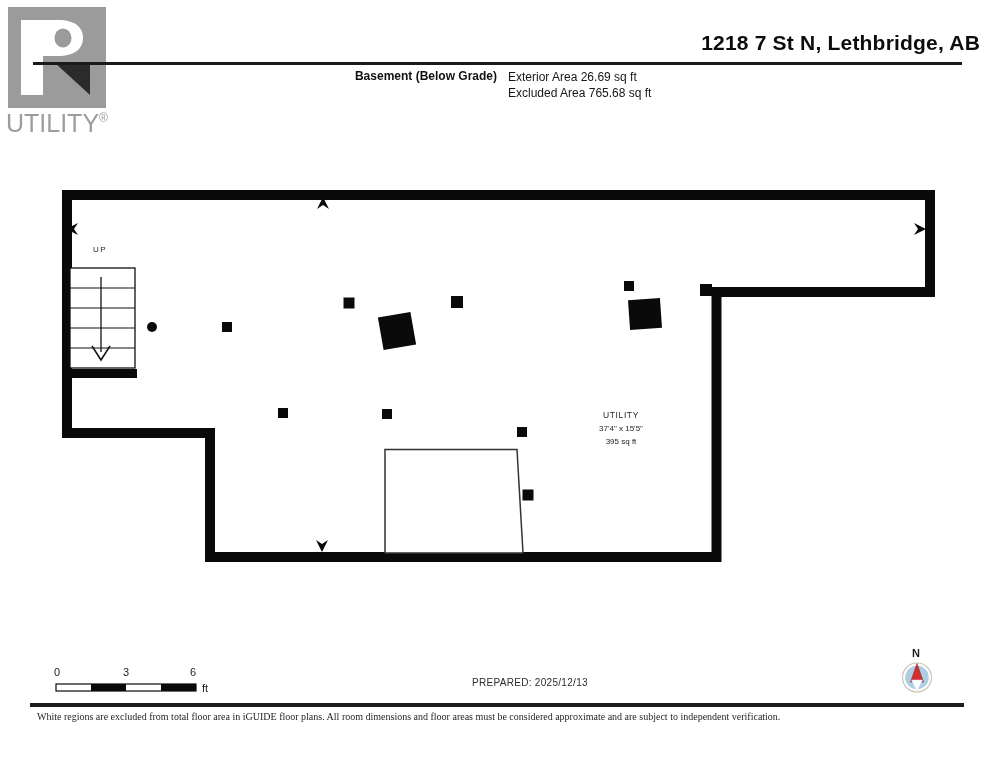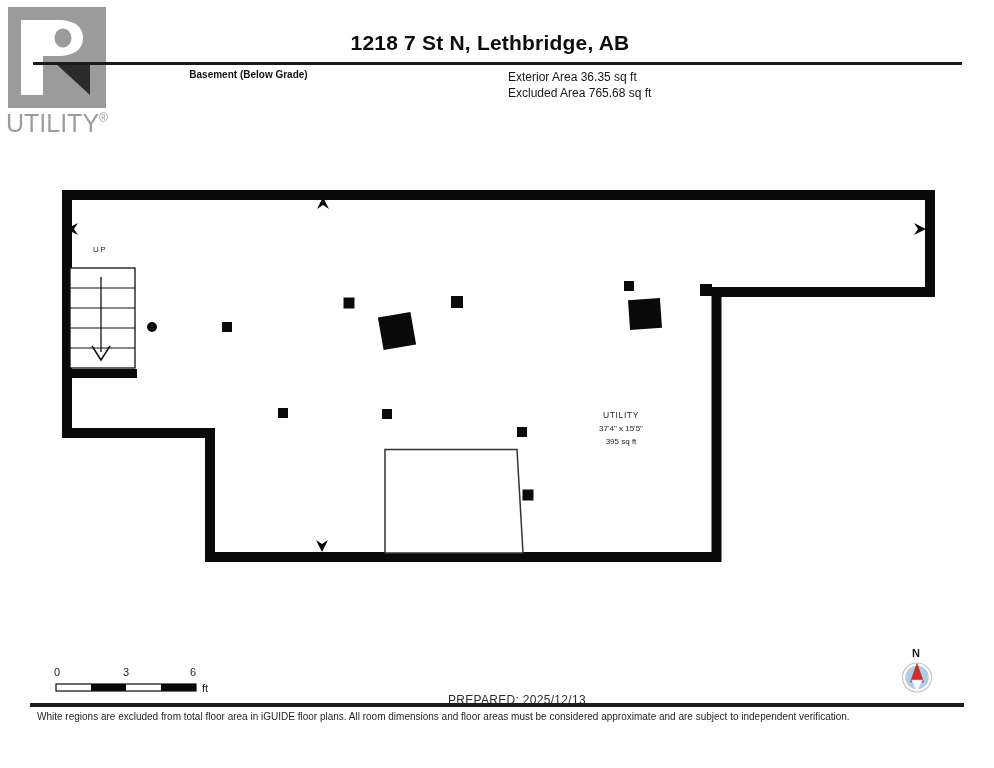--- a/index.html
+++ b/index.html
@@ -11,62 +11,62 @@
 
   
   .logo-svg{left:8px;top:7px;width:98px;height:101px;}
   .realtor-word{
     left:6px;top:109px;font-size:25px;color:#9d9d9d;letter-spacing:0px;
     font-weight:400;
   }
   .realtor-reg{font-size:12px;vertical-align:10px;}
   .header-rule{left:33px;top:62px;width:929px;height:3px;background:#1a1a1a;z-index:6;}
   .page-title{
-    left:0;top:31px;width:980px;text-align:center;font-size:21px;font-weight:bold;
+    left:0;top:31px;width:980px;text-align:right;font-size:21px;font-weight:bold;
     color:#0d0d0d;letter-spacing:0.2px;
   }
   .floor-label{
-    left:0;top:69px;width:497px;text-align:center;font-size:10px;font-weight:bold;color:#111;
+    left:0;top:69px;width:497px;text-align:right;font-size:12px;font-weight:bold;color:#111;
   }
   .area-lines{left:508px;top:69px;font-size:12px;line-height:16px;color:#161616;}
 
   
   .plan-svg{left:0;top:0;width:994px;height:768px;z-index:2;}
 
   svg text{font-family:"Liberation Sans", sans-serif;fill:#1d1d1d;}
   .t-up{font-size:8px;letter-spacing:1.5px;}
   .t-room{font-size:8.5px;letter-spacing:0.6px;}
   .t-dim{font-size:8px;}
   .t-scale{font-size:11px;}
   .t-north{font-size:11px;font-weight:bold;}
 
   
-  .prepared{left:448px;top:677px;font-size:12px;color:#2c2c2c;letter-spacing:0.3px;margin-top:16px;}
+  .prepared{left:472px;top:677px;font-size:10px;color:#2c2c2c;letter-spacing:0.3px;}
   .footer-rule{left:30px;top:703px;width:934px;height:4px;background:#1c1c1c;}
   .disclaimer{
-    left:37px;top:711px;width:950px;font-size:10px;color:#1f1f1f;white-space:nowrap;
+    left:37px;top:711px;width:950px;font-size:10px;color:#1f1f1f;white-space:nowrap;font-family:Liberation Serif, serif;
   }
 </style>
 </head>
 <body>
 
 <svg class="abs logo-svg" viewBox="0 0 98 101">
   <rect x="0" y="0" width="98" height="101" fill="#9b9b9b"></rect>
   <rect x="13" y="13" width="22" height="75" fill="#ffffff"></rect>
   <path d="M 35,13 L 50,13 C 68,13 75,21 75,31 C 75,42 66,49 50,49 L 35,49 Z" fill="#ffffff"></path>
   <ellipse cx="55" cy="31" rx="8.5" ry="9.5" fill="#9b9b9b"></ellipse>
   <path d="M 47,56 L 82,56 L 82,88 Z" fill="#2b2b2b"></path>
 </svg>
 <div class="abs realtor-word"><span>UTILITY</span><span class="realtor-reg">®</span></div>
 
 <div class="abs header-rule"></div>
 <div class="abs page-title">1218 7 St N, Lethbridge, AB</div>
 <div class="abs floor-label">Basement (Below Grade)</div>
 <div class="abs area-lines">
-  <div>Exterior Area 36.35 sq ft</div>
+  <div>Exterior Area 26.69 sq ft</div>
   <div>Excluded Area 765.68 sq ft</div>
 </div>
 
 <svg class="abs plan-svg" viewBox="0 0 994 768">
 
   <path d="M 67,195 L 930,195 L 930,292 L 716.5,292 L 716.5,557 L 210,557 L 210,433 L 67,433 Z" fill="#ffffff" stroke="#0a0a0a" stroke-width="10" stroke-linejoin="miter"></path>
 
   <line x1="62" y1="373.5" x2="137" y2="373.5" stroke="#0a0a0a" stroke-width="9"></line>
 
   <g>

